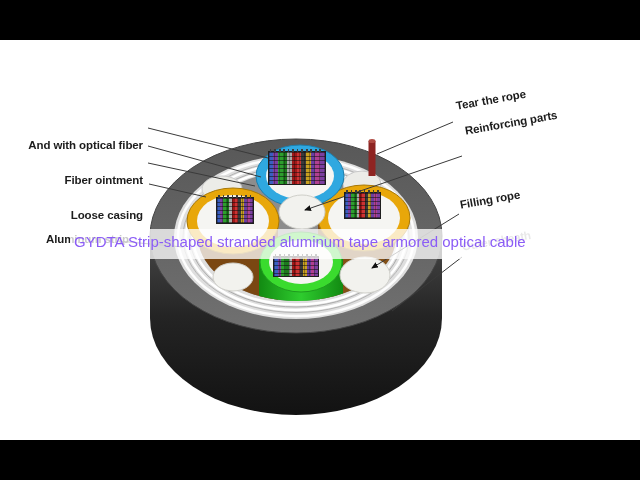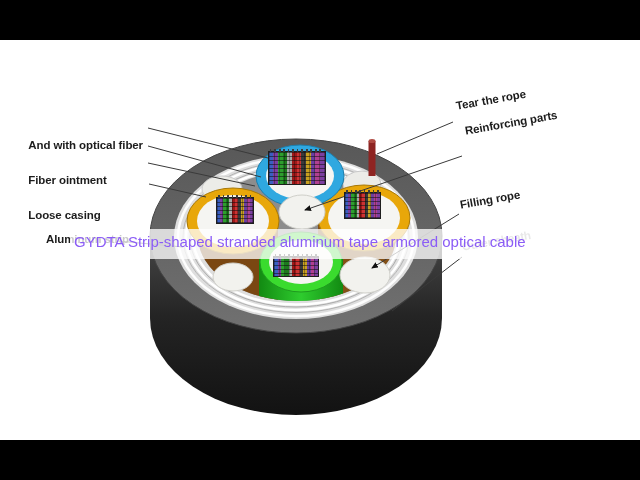--- a/index.html
+++ b/index.html
@@ -21,21 +21,21 @@
   .fstack::before{content:"";position:absolute;left:1px;right:1px;top:-3px;height:3px;
       background:repeating-linear-gradient(90deg,#3c3c3c 0 1.5px,rgba(0,0,0,0) 1.5px 4.5px);}
   .fs-top{left:268px;top:151px;width:58px;height:34px;}
   .fs-left{left:216px;top:197px;width:38px;height:27px;}
   .fs-right{left:344px;top:192px;width:37px;height:27px;}
   .fs-bottom{left:273px;top:256px;width:46px;height:21px;}
 
   
   .lbl{position:absolute;color:#1c1c1c;font-size:11.5px;font-weight:600;letter-spacing:-.1px;
        white-space:pre-line;z-index:4;}
-  .left-col{top:120px;right:497px;line-height:17.4px;}
+  .left-col{top:120px;right:497px;text-align:right;line-height:17.4px;}
   .lbl-alum{left:46px;top:233px;white-space:nowrap;z-index:2;}
   .rot{transform:rotate(-10deg);transform-origin:left top;white-space:nowrap;}
   .lbl-tear{left:455px;top:100px;}
   .lbl-reinf{left:464px;top:125px;}
   .lbl-fill{left:459px;top:199px;}
   .lbl-outer{left:461px;top:241px;color:#a0a0a0;z-index:2;}
 
   
   .band{position:absolute;left:70px;top:229px;width:570px;height:30px;
         background:rgba(255,255,255,.76);z-index:3;}

